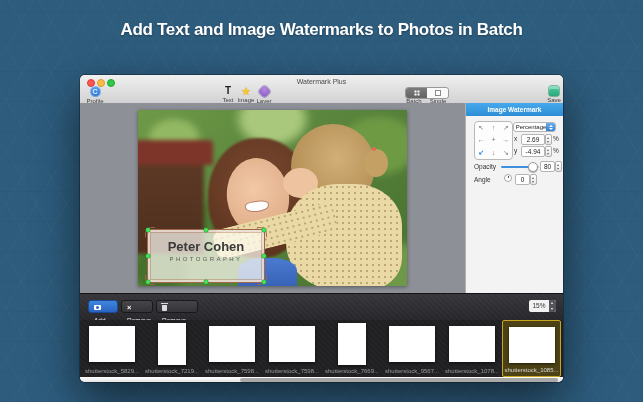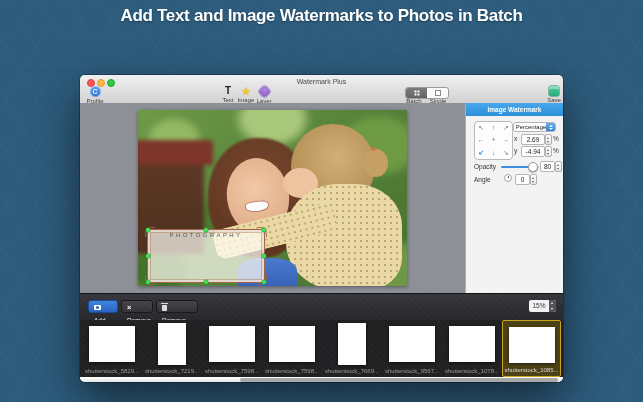--- a/index.html
+++ b/index.html
@@ -6,21 +6,21 @@
   body{
     width:643px;height:402px;position:relative;overflow:hidden;
     font-family:"Liberation Sans","DejaVu Sans",sans-serif;
     background:
       repeating-linear-gradient(60deg, rgba(255,255,255,.022) 0 1px, transparent 1px 26px),
       repeating-linear-gradient(-60deg, rgba(255,255,255,.022) 0 1px, transparent 1px 26px),
       repeating-linear-gradient(0deg, rgba(0,0,0,.03) 0 1px, transparent 1px 30px),
       #2d5c7d;
   }
   .banner-title{
-    position:absolute;top:6px;left:0;width:100%;text-align:center;
+    position:absolute;top:20px;left:0;width:100%;text-align:center;
     color:#fff;font-size:17px;font-weight:bold;letter-spacing:-.3px;
     text-shadow:0 1px 2px rgba(0,0,0,.35);
   }
   
   .win{
     position:absolute;left:80px;top:75px;width:483px;height:307px;
     border-radius:5px;background:#e8e8e8;
     box-shadow:0 18px 45px rgba(0,0,0,.55), 0 0 0 1px rgba(0,0,0,.28);
     overflow:hidden;
   }
@@ -259,20 +259,21 @@
       <div class="ph ph-tie"></div>
       <div class="ph ph-shirt dots"></div>
       <div class="ph ph-arm dots"></div>
       <div class="ph ph-blue"></div>
 
       <div class="wm">
         <div class="curl tl"></div>
         <div class="curl tr"></div>
         <div class="curl bl"></div>
         <div class="curl br"></div>
+        <div class="wm-l1">Peter Cohen</div>
         <div class="wm-l2">PHOTOGRAPHY</div>
         <div class="hdl" style="left:-2px;top:-2px;"></div>
         <div class="hdl" style="left:56px;top:-2px;"></div>
         <div class="hdl" style="right:-2px;top:-2px;"></div>
         <div class="hdl" style="left:-2px;top:24px;"></div>
         <div class="hdl" style="right:-2px;top:24px;"></div>
         <div class="hdl" style="left:-2px;bottom:-2px;"></div>
         <div class="hdl" style="left:56px;bottom:-2px;"></div>
         <div class="hdl" style="right:-2px;bottom:-2px;"></div>
       </div>

